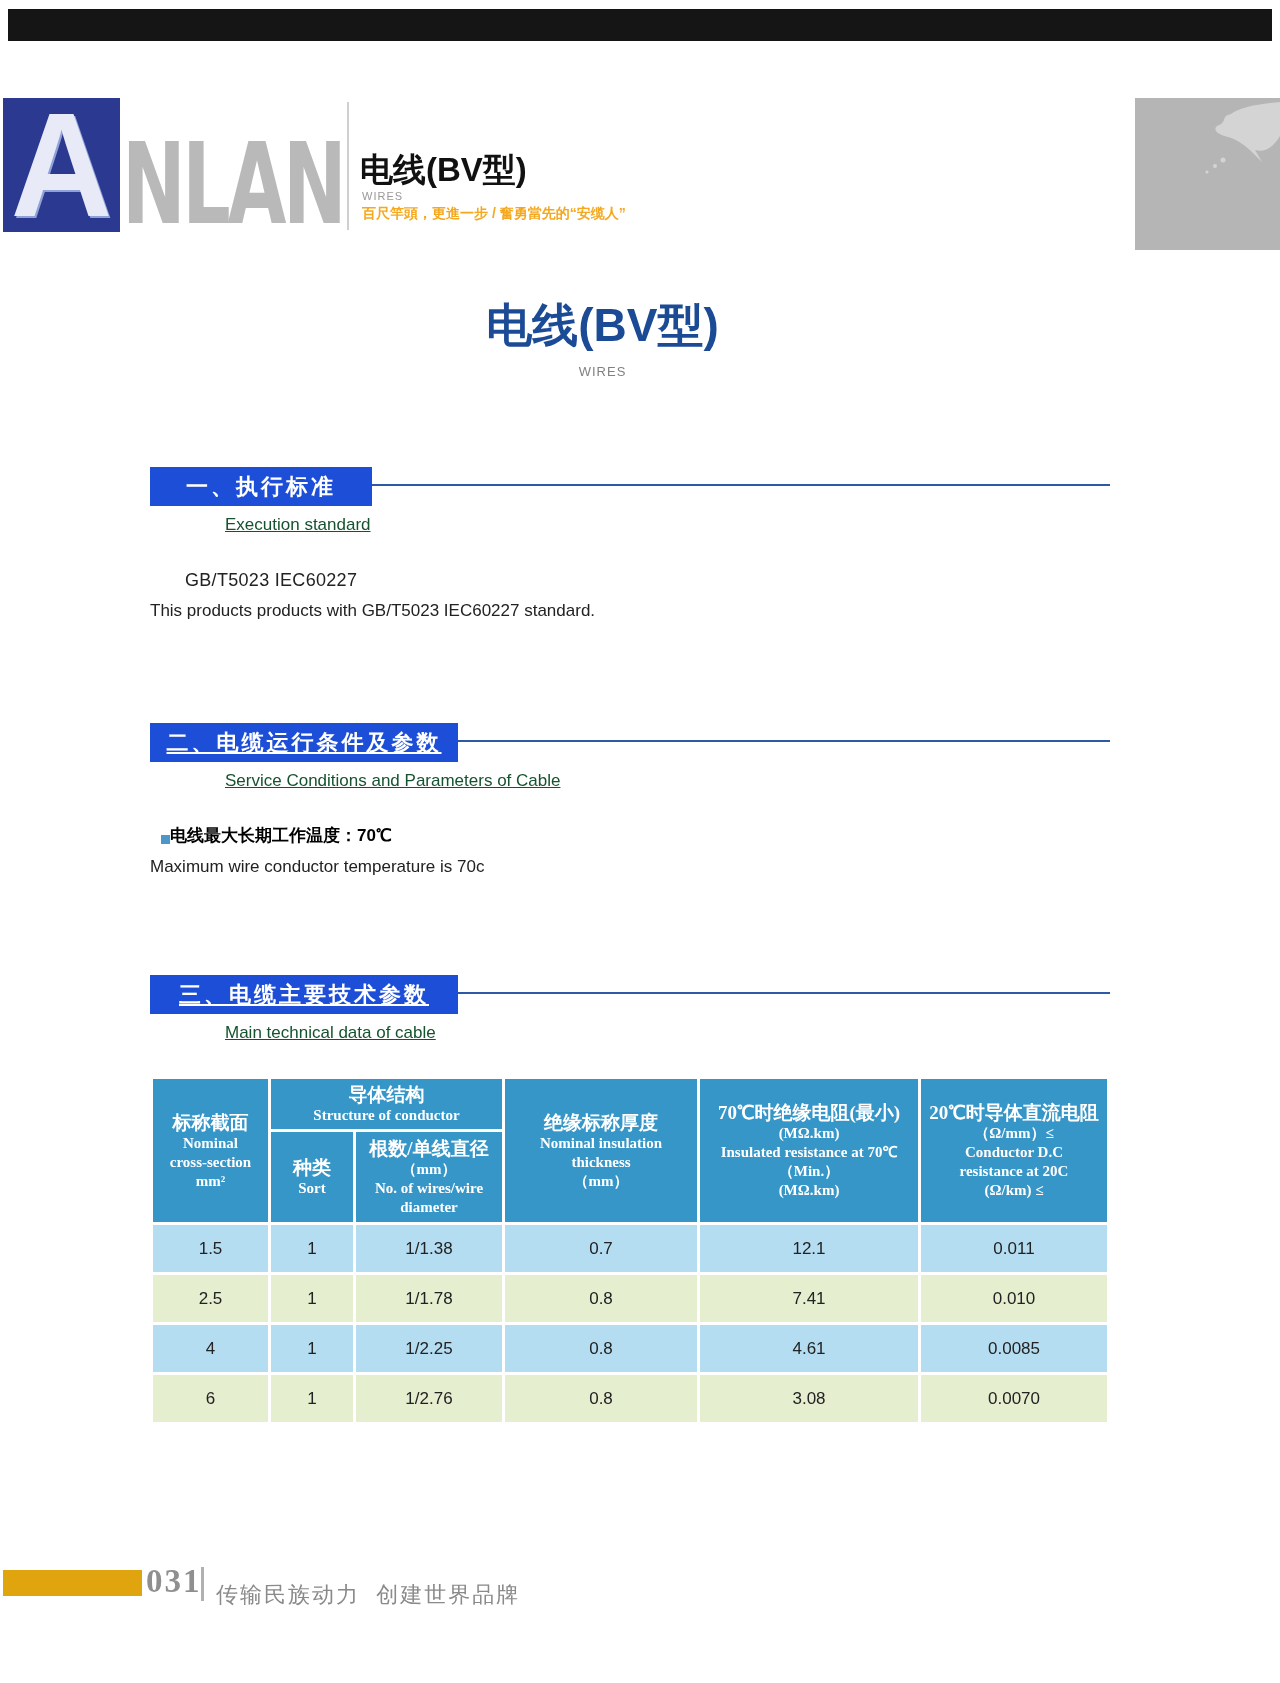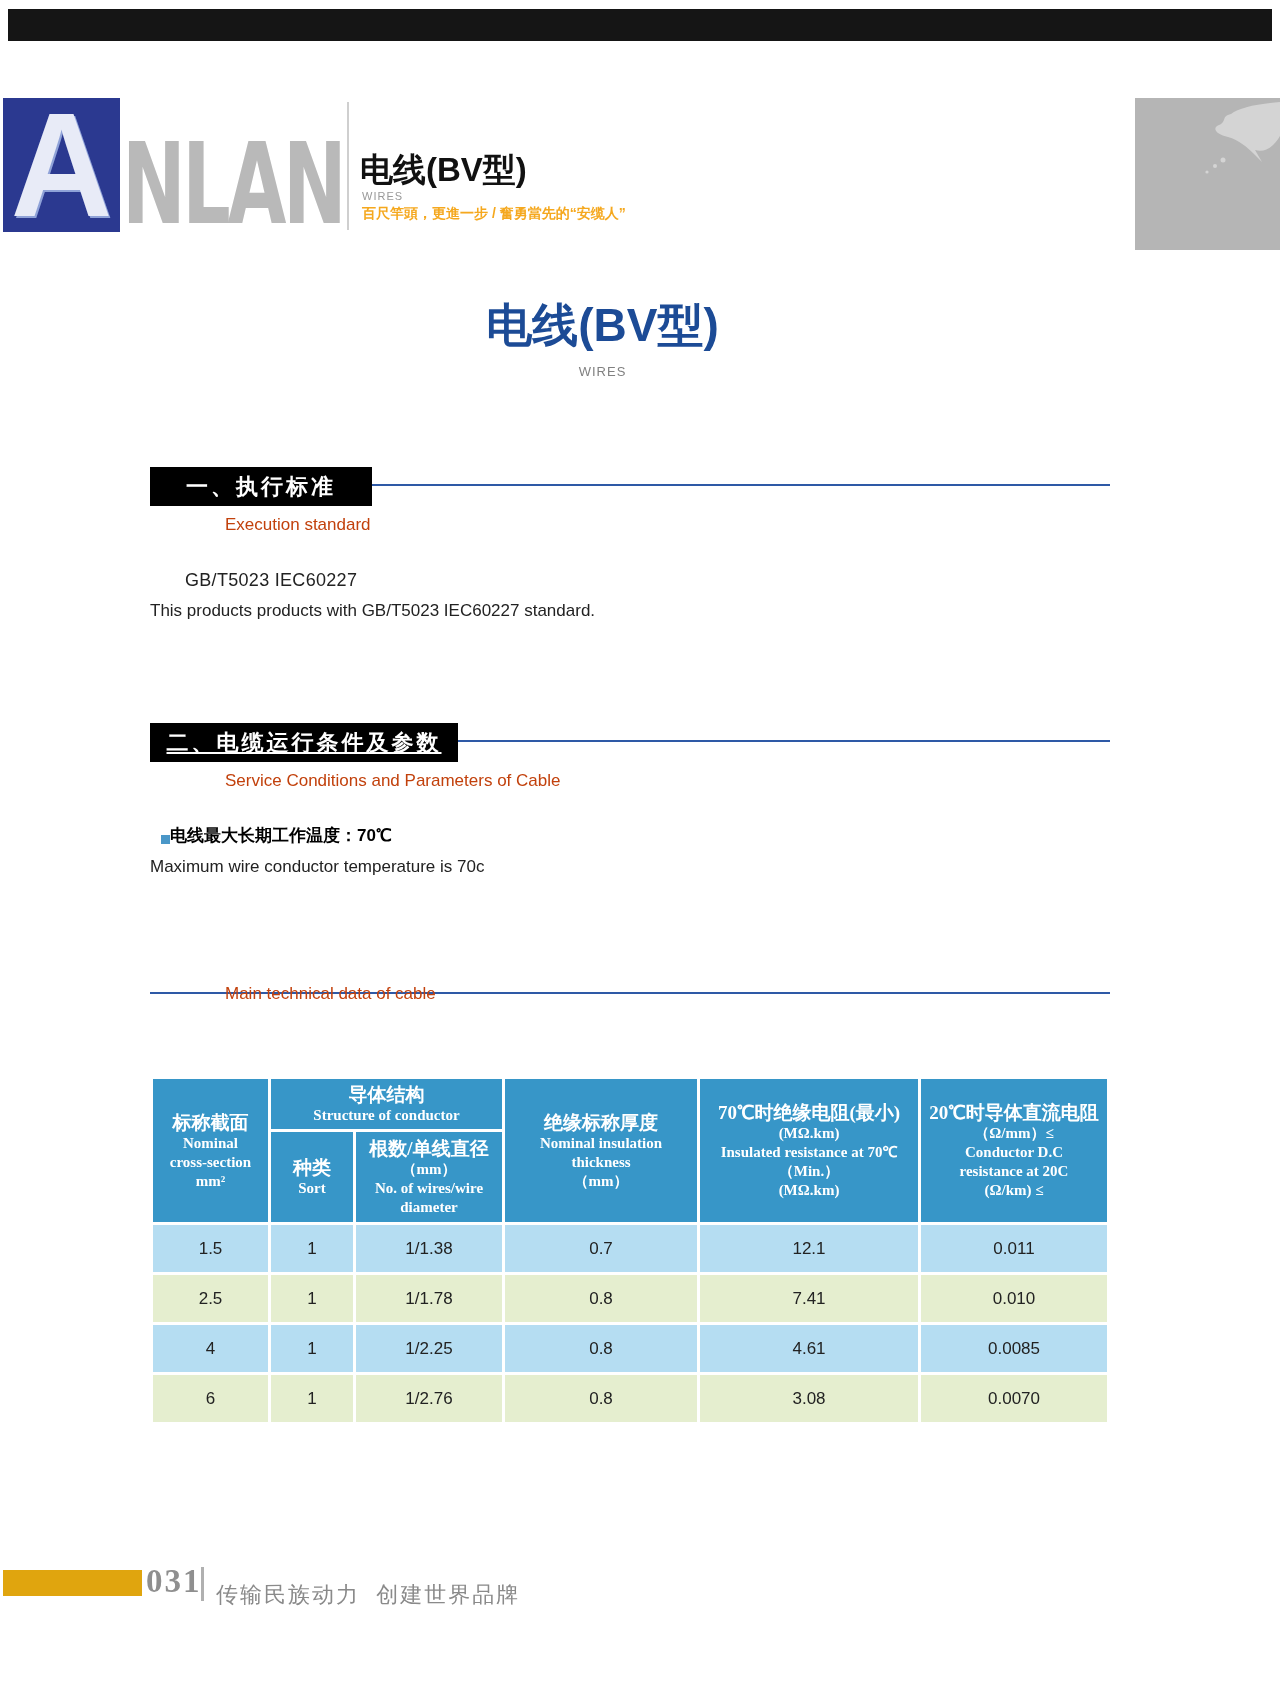--- a/index.html
+++ b/index.html
@@ -26,24 +26,24 @@
   .map-box svg{position:absolute;left:0;top:0;}
 
   
   .main-title{position:absolute;left:0;top:295px;width:1205px;text-align:center;}
   .mt-zh{font-size:46px;font-weight:bold;color:#1c4b96;}
   .mt-en{margin-top:7px;font-size:13px;color:#808080;letter-spacing:1px;}
 
   
   .section{position:absolute;left:150px;width:960px;}
   .sec-rule{position:absolute;left:0;top:17px;width:960px;height:2px;background:#2e59a6;}
-  .sec-head{position:relative;height:39px;background:#000000;color:#fff;font-size:22px;
+  .sec-head{position:relative;height:39px;background:#1d4ed8;color:#fff;font-size:22px;
             font-weight:bold;letter-spacing:3px;line-height:39px;text-align:center;}
   .w-narrow{width:222px;} .w-wide{width:308px;text-decoration:underline;}
-  .sec-caption{position:relative;margin-top:9px;margin-left:75px;font-size:17px;color:#c2410c;}
+  .sec-caption{position:relative;margin-top:9px;margin-left:75px;font-size:17px;color:#14532d;text-decoration:underline;}
 
   .gb-line{position:absolute;left:185px;top:570px;font-size:18px;color:#222;letter-spacing:.3px;}
   .conform-line{position:absolute;left:150px;top:601px;font-size:17px;color:#222;}
   .bullet-sq{position:absolute;left:161px;top:835px;width:9px;height:9px;background:#4a97c8;}
   .bullet-zh{position:absolute;left:170px;top:824px;font-size:17px;font-weight:600;color:#000;}
   .bullet-en{position:absolute;left:150px;top:857px;font-size:17px;color:#222;}
 
   
   .tech-table{position:absolute;left:150px;top:1076px;width:960px;table-layout:fixed;
               border-collapse:separate;border-spacing:3px;}
@@ -105,20 +105,21 @@
     <div class="sec-rule"></div>
     <div class="sec-head w-wide">二、电缆运行条件及参数</div>
     <div class="sec-caption">Service Conditions and Parameters of Cable</div>
   </div>
   <div class="bullet-sq"></div>
   <div class="bullet-zh">电线最大长期工作温度：70℃</div>
   <div class="bullet-en">Maximum wire conductor temperature is 70c</div>
 
   <div class="section" style="top:975px">
     <div class="sec-rule"></div>
+    <div class="sec-head w-wide">三、电缆主要技术参数</div>
     <div class="sec-caption">Main technical data of cable</div>
   </div>
 
   <table class="tech-table">
     <colgroup>
       <col style="width:115px">
         <col style="width:82px">
         <col style="width:146px">
       <col style="width:192px">
         <col style="width:218px">

